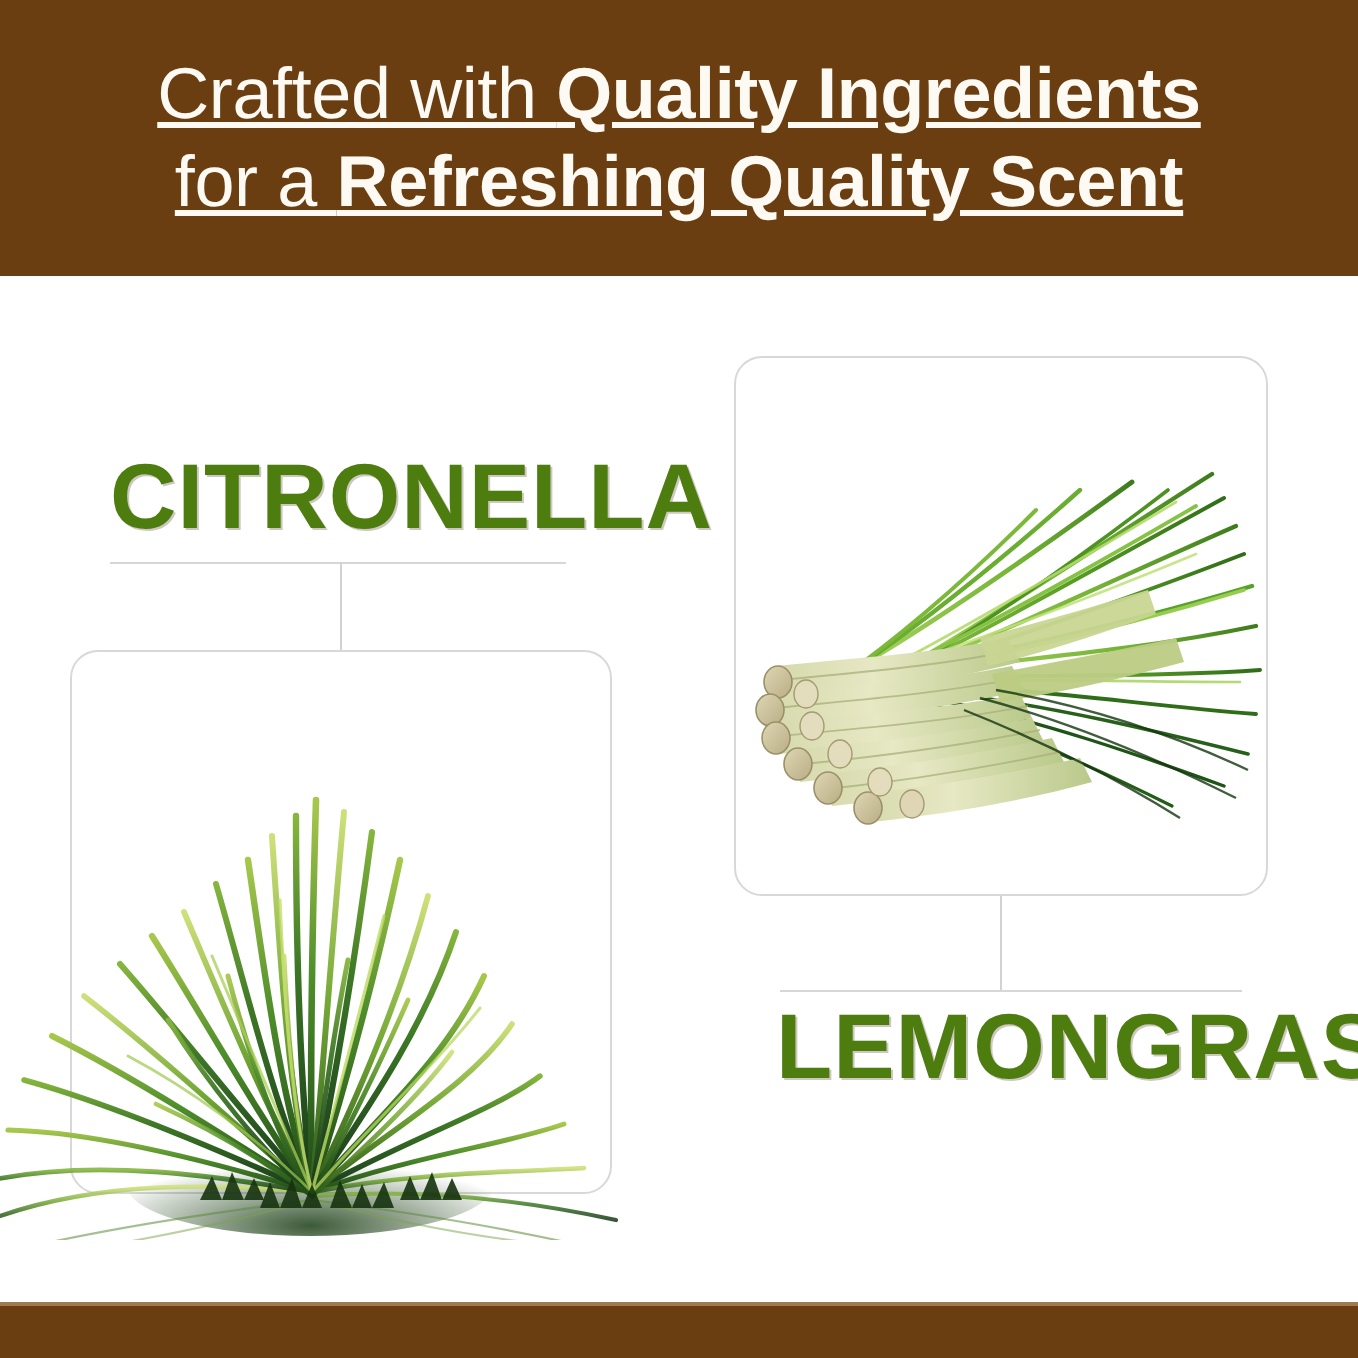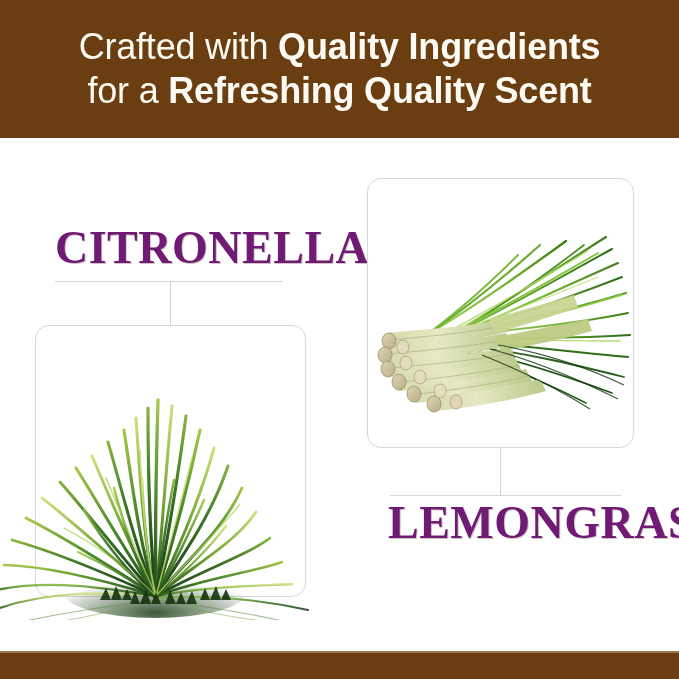--- a/index.html
+++ b/index.html
@@ -29,38 +29,39 @@
     gap:2px;
   }
   .header-line {
     color:#fdfaf4;
     font-family:"Liberation Sans Narrow","Liberation Sans", sans-serif;
     font-size:36px;
     line-height:42px;
     letter-spacing:-0.2px;
     white-space:nowrap;
     text-align:center;
+    text-decoration:underline;
   }
   .header-line .light { font-weight:400; }
   .header-line .heavy { font-weight:700; }
 
   
   .footer-band {
     position:absolute;
     left:0; top:651px;
     width:679px; height:28px;
     background:#6b3e12;
     border-top:2px solid #a07a4e;
   }
 
   
   .label-text {
     position:absolute;
-    color:#701a75;
-    font-family:Liberation Serif, serif;
+    color:#4d7c0f;
+    font-family:Liberation Sans, sans-serif;
     font-weight:700;
     letter-spacing:0.5px;
     white-space:nowrap;
     text-shadow:1px 1px 0 rgba(60,30,5,0.25);
   }
   .rule {
     position:absolute;
     height:1px;
     background:#d7d7d7;
   }

